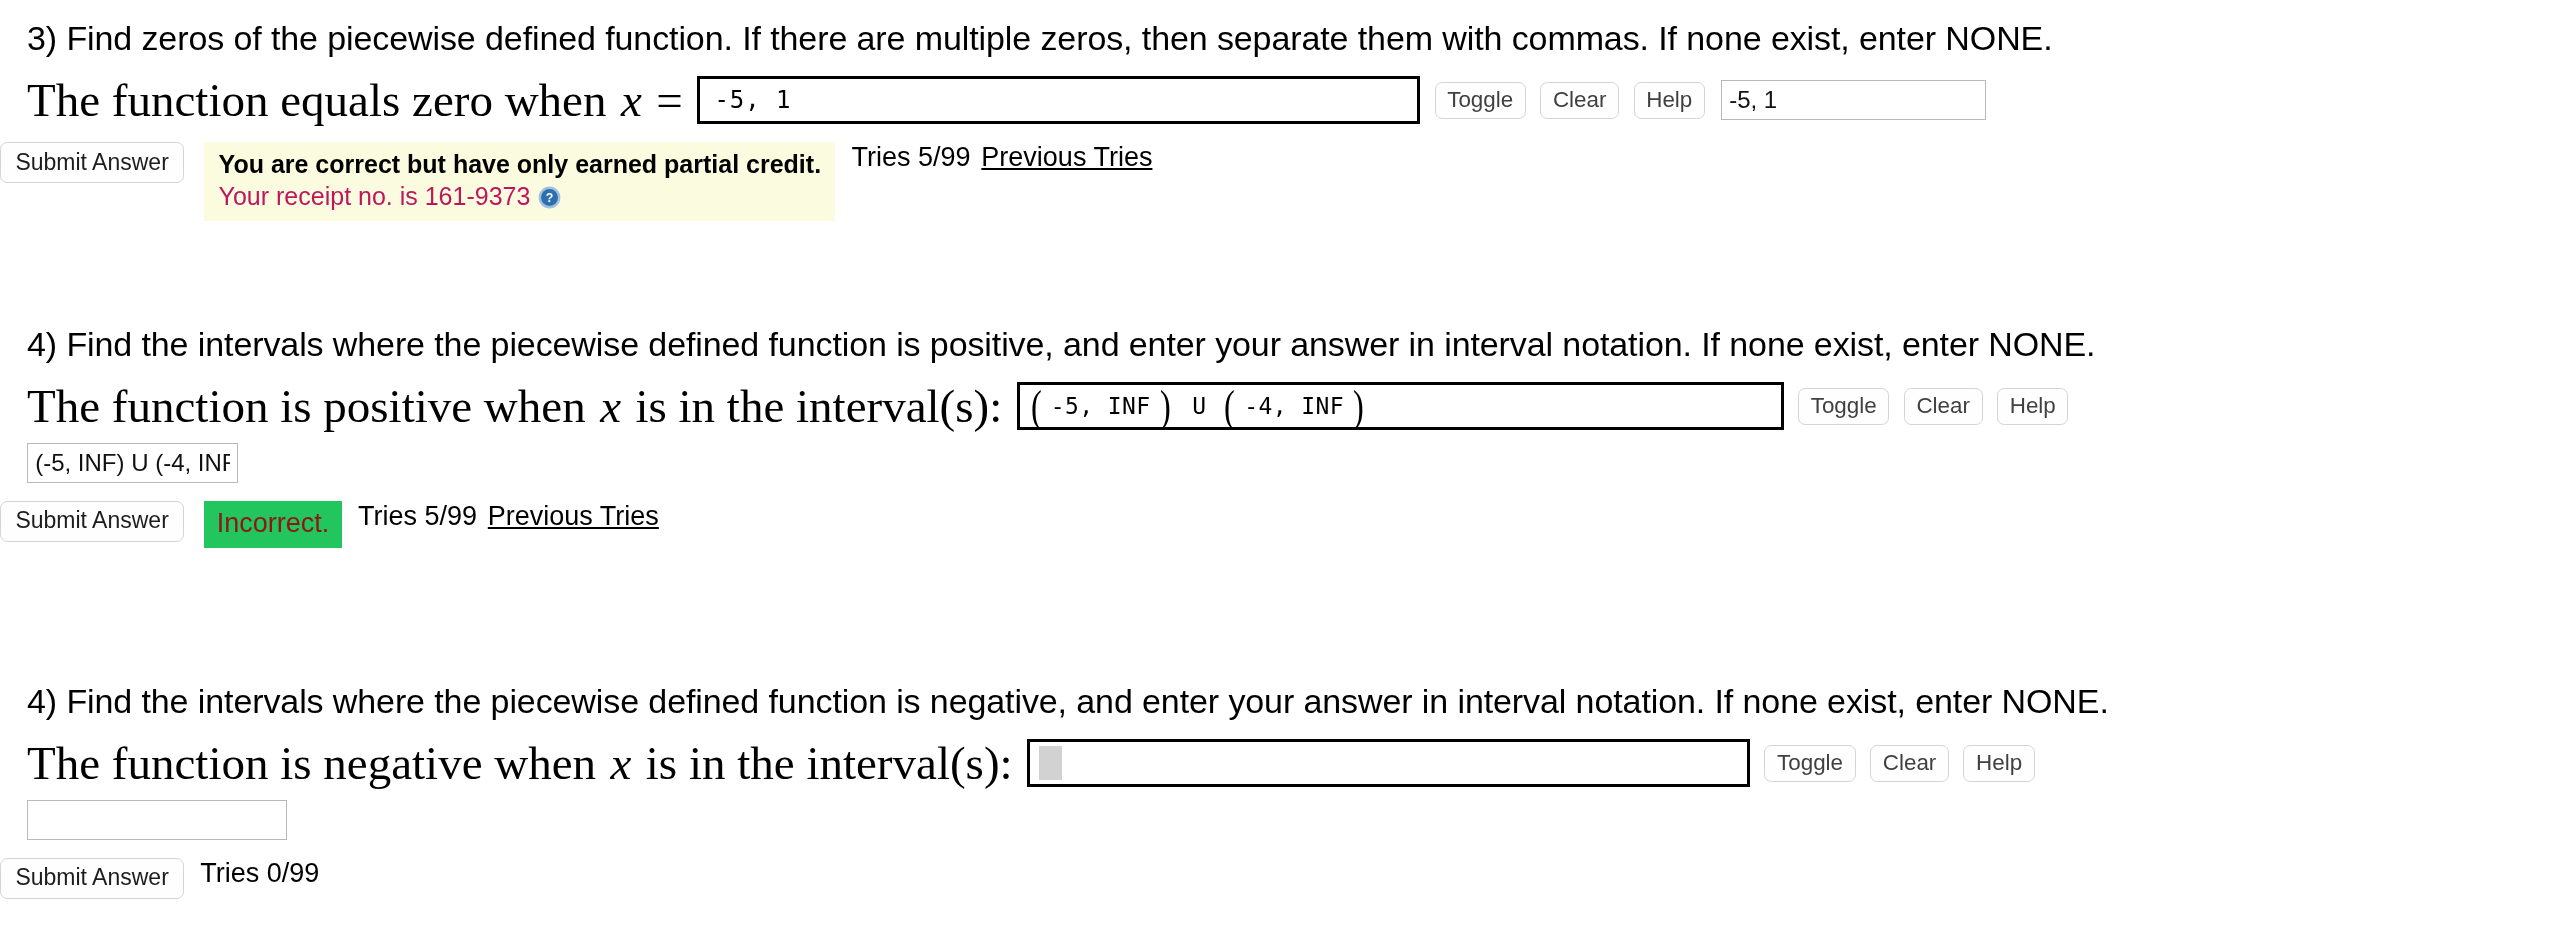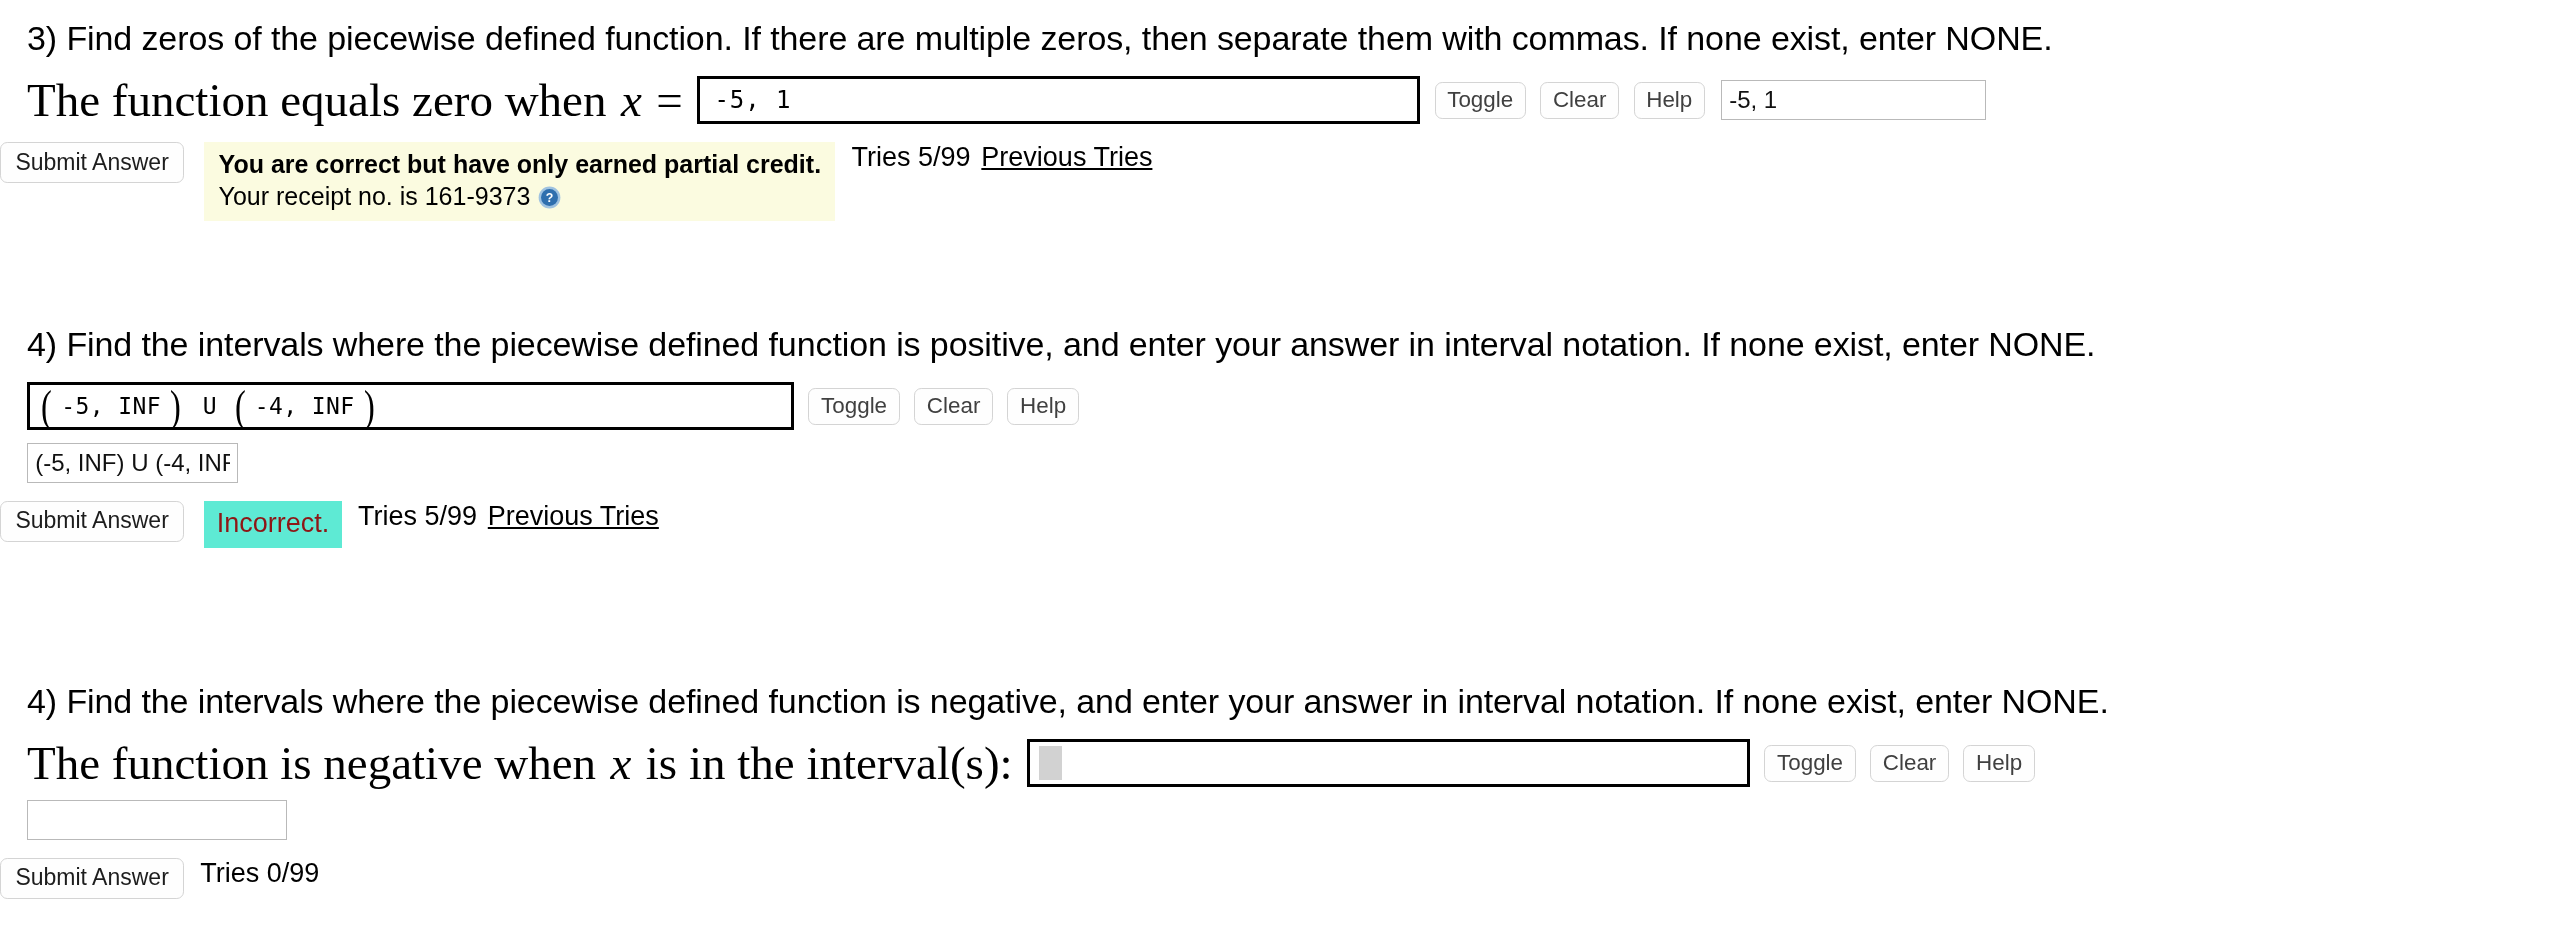--- a/index.html
+++ b/index.html
@@ -189,36 +189,36 @@
     justify-content: center;
   }
   .feedback-yellow .fb-line1 {
     font-weight: bold;
     font-size: 25px;
     color: #000;
     white-space: nowrap;
   }
   .feedback-yellow .fb-line2 {
     font-size: 25px;
-    color: #000000;
+    color: #be185d;
     white-space: nowrap;
     display: flex;
     align-items: center;
   }
   .help-dot {
     display: inline-block;
     width: 23px;
     height: 23px;
     margin-left: 7.2px;
     vertical-align: middle;
     cursor: pointer;
   }
 
   .feedback-red {
-    background: #5eead4;
+    background: #22c55e;
     color: #8e1616;
     font-family: "Liberation Sans", sans-serif;
     font-size: 27px;
     padding: 7.2px 12.6px 9px 12.6px;
     margin-left: 20px;
     white-space: nowrap;
     align-self: stretch;
     display: flex;
     align-items: center;
   }
@@ -287,20 +287,25 @@
       <span class="tries-text">Tries 5/99</span>
       <span class="prev-tries-link">Previous Tries</span>
     </div>
   </div>
 
   <div class="problem" id="problem-4">
 
     <div class="problem-statement">4) Find the intervals where the piecewise defined function is positive, and enter your answer in interval notation. If none exist, enter NONE.</div>
 
     <div class="prompt-row">
+      <div class="math-prompt">
+        <span>The function is positive when</span>
+        <span class="mvar">x</span>
+        <span>is in the interval(s):</span>
+      </div>
 
       <div class="math-field wide-2">
         <span class="paren-group">
           <span class="paren">(</span>
           <span class="paren-inner">-5, INF</span>
           <span class="paren">)</span>
         </span>
         <span class="op-union">U</span>
         <span class="paren-group">
           <span class="paren">(</span>

